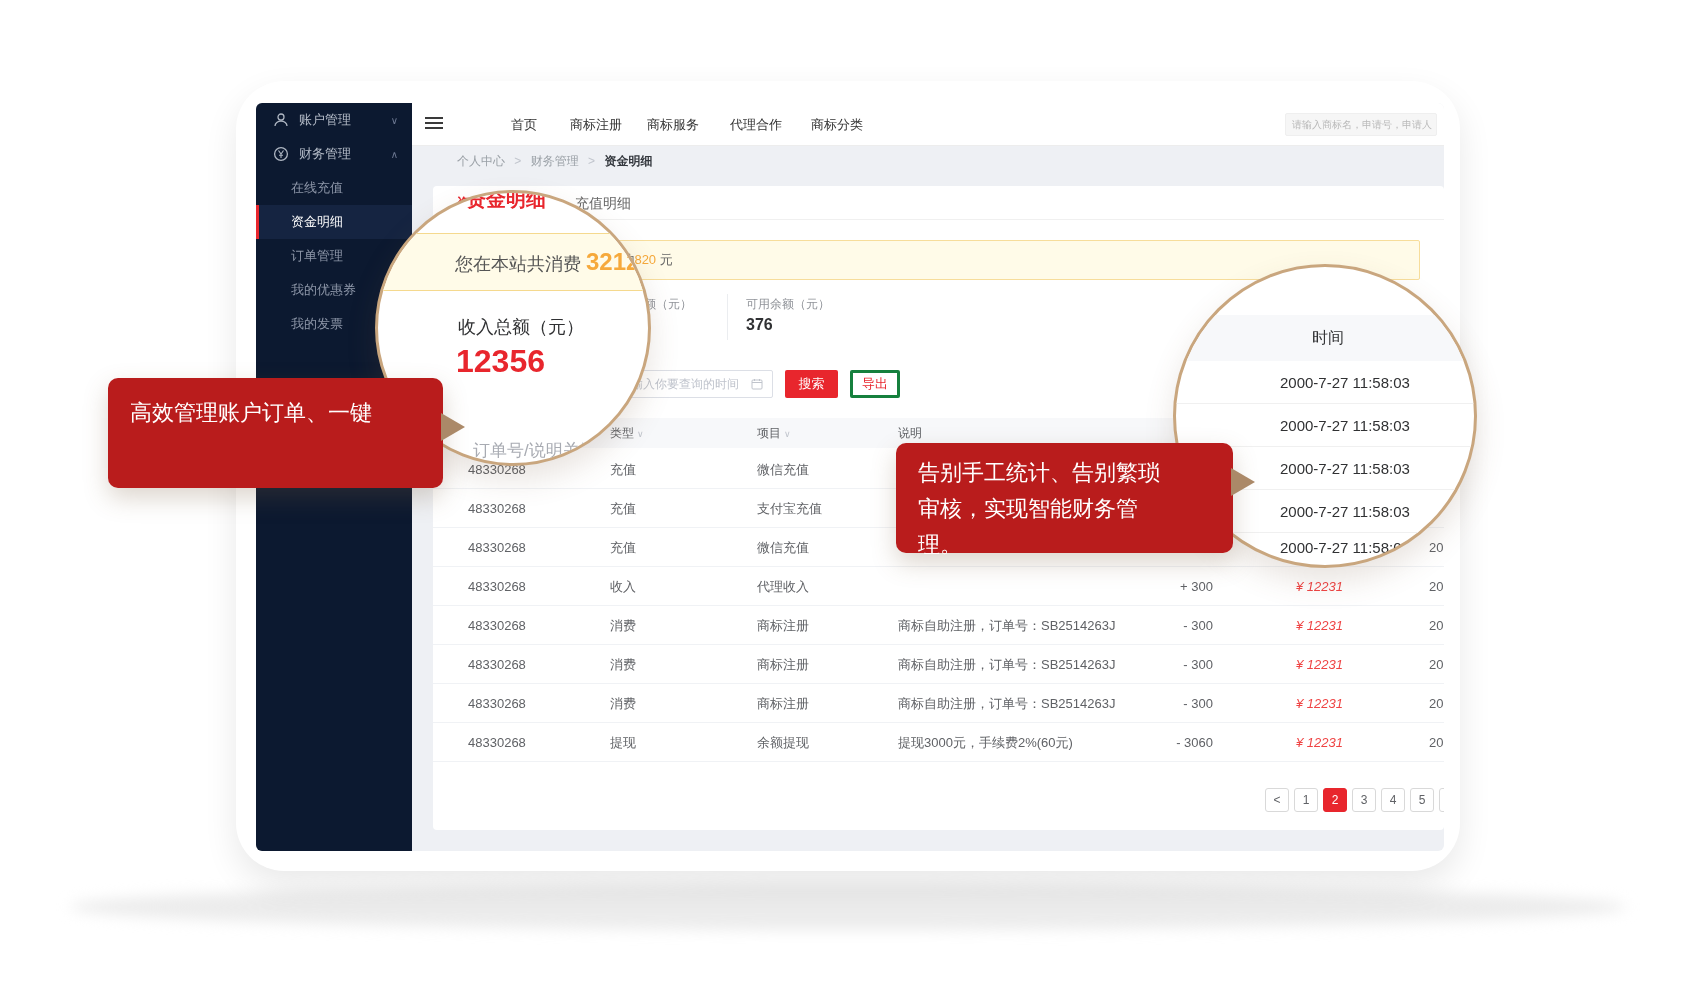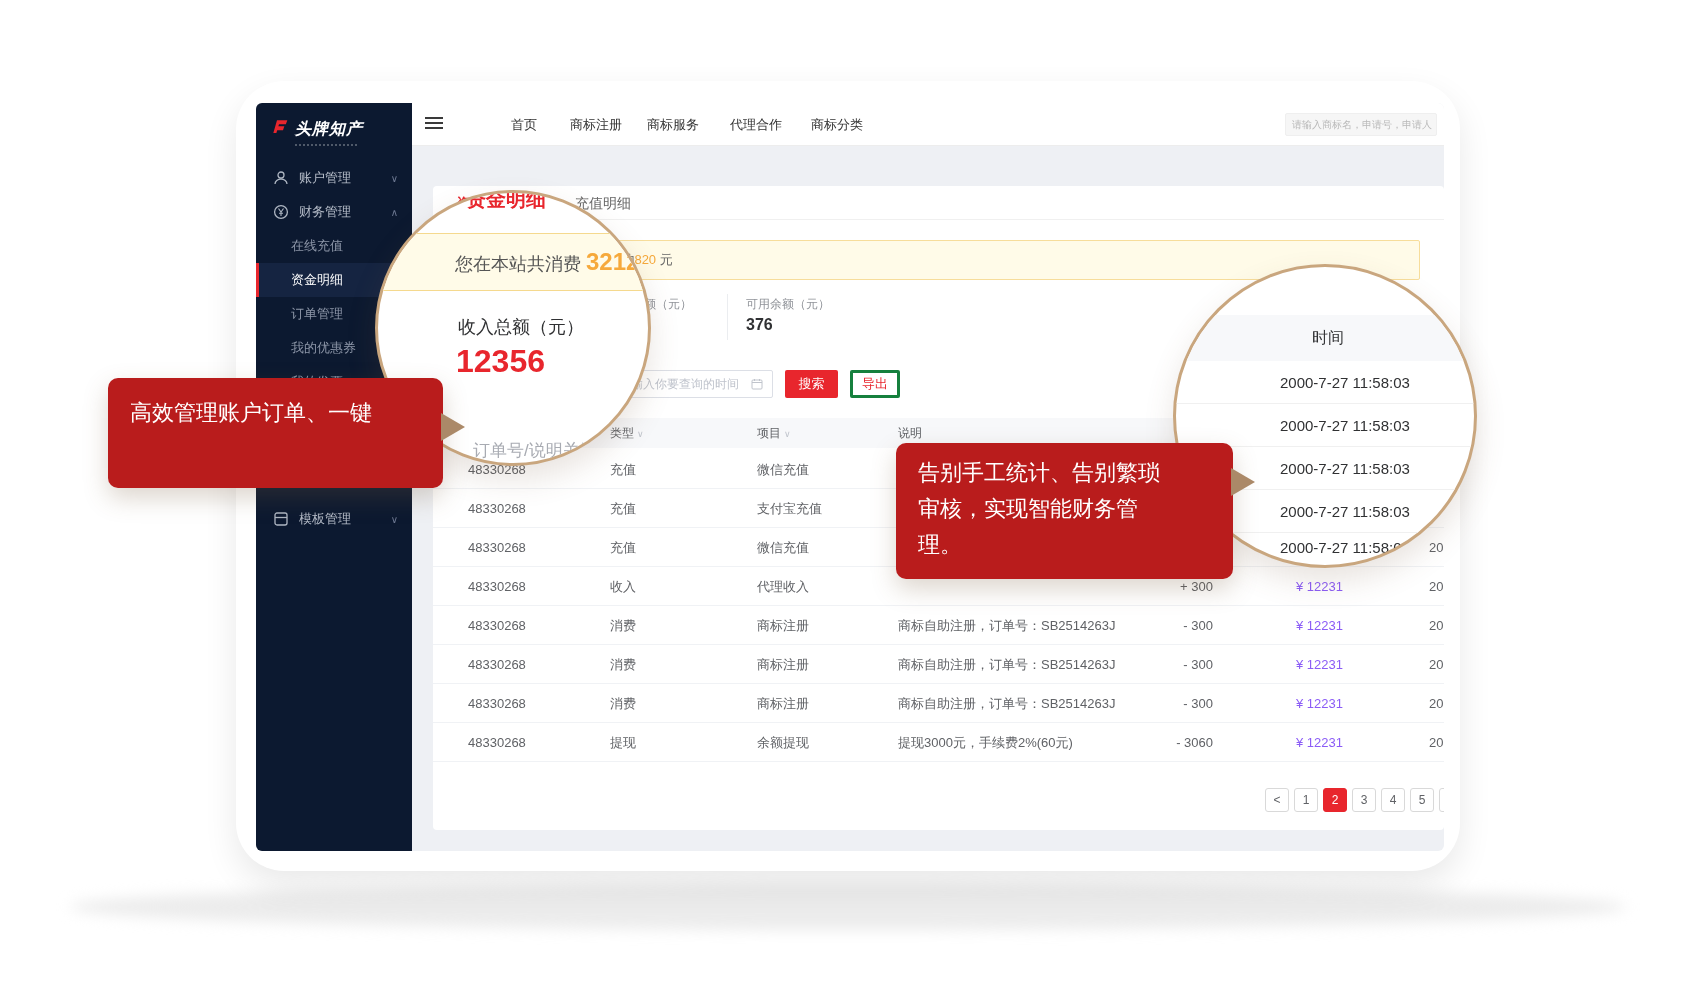--- a/index.html
+++ b/index.html
@@ -81,21 +81,21 @@
   .th { position:absolute; top:0; height:30px; line-height:30px; white-space:nowrap; }
   .caret { color:#c0c4cc; font-size:9px; margin-left:3px; }
   .col-order { left:35px; } .col-type { left:177px; } .col-proj { left:324px; } .col-desc { left:465px; }
   .col-amount { left:690px; width:90px; text-align:right; } .col-balance { left:830px; width:80px; text-align:right; }
   .col-time { left:996px; width:14px; overflow:hidden; }
 
   .rows { position:absolute; left:0; top:264px; width:1011px; }
   .trow { position:relative; height:39px; border-bottom:1px solid #f0f2f5; font-size:13px; color:#606266; }
   .td { position:absolute; top:0; height:39px; line-height:39px; white-space:nowrap; }
   .td.col-desc { width:300px; overflow:hidden; }
-  .td.col-balance { color:#8b5cf6; }
+  .td.col-balance { color:#ef4444;font-style:italic; }
   .td.col-time { color:#606266; }
 
   .pager { position:absolute; left:0; top:602px; width:1011px; height:24px; }
   .pg { position:absolute; top:0; width:24px; height:24px; line-height:22px; text-align:center;
     border:1px solid #d9d9d9; border-radius:3px; background:#fff; color:#606266; font-size:12px; cursor:pointer; }
   .pg.active { background:#e8262d; border-color:#e8262d; color:#fff; }
   .pg-prev { left:832px; } .pg-next { left:1006px; }
 
   
   .circle { position:absolute; border:3px solid #c9a67e; border-radius:50%; background:#fff;
@@ -115,46 +115,37 @@
   .mag-times { position:absolute; left:0; top:94px; width:304px; }
   .mag-trow { height:43px; line-height:43px; padding-left:104px; font-size:15px; color:#303133;
     border-bottom:1px solid #f0f0f0; white-space:nowrap; }
   .mag-partial { position:absolute; left:104px; top:272px; font-size:15px; color:#303133; white-space:nowrap; }
 
   
   .tooltip { position:absolute; background:#b91c1c; border-radius:10px; color:#fff; z-index:40;
     box-shadow:0 10px 24px rgba(120,90,60,.25); }
   .tt-left { left:108px; top:378px; width:335px; height:110px; padding:16px 22px; }
   .tt-left .line { font-size:22px; line-height:38px; }
-  .tt-right { left:896px; top:443px; width:337px; height:136px; padding:12px 22px; }
+  .tt-right { left:896px; top:443px; width:337px; height:110px; padding:12px 22px; }
   .tt-right .line { font-size:22px; line-height:36px; }
   .arrow-r { position:absolute; width:0; height:0; border-top:14px solid transparent;
     border-bottom:14px solid transparent; border-left:24px solid #ab8968; z-index:41; }
   .arr-left { left:441px; top:413px; }
   .arr-right { left:1231px; top:468px; }
 </style>
 </head>
 <body>
 
 <div class="stage">
   <div class="base-shadow"></div>
   <div class="laptop"></div>
 
   <div class="screen">
 
     <div class="sidebar">
-      <div class="logo-row">
-        <svg class="sicon" width="22" height="22" viewBox="0 0 24 24">
-          <path d="M2,21 L7.5,2 L23,2 L20.8,8 L10.5,8 L9.6,11 L18.5,11 L16.5,17 L7.8,17 L6.6,21 Z" fill="#e8262d"></path>
-        </svg>
-        <div>
-          <div class="logo-title">头牌知产</div>
-          <div class="logo-sub"></div>
-        </div>
-      </div>
 
       <div class="side-item">
         <svg class="sicon" viewBox="0 0 16 16">
           <circle cx="8" cy="5" r="3" fill="none" stroke="#aeb6c2" stroke-width="1.3"></circle>
           <path d="M2,14 a6,5 0 0 1 12,0" fill="none" stroke="#aeb6c2" stroke-width="1.3"></path>
         </svg>
         <span class="lbl">账户管理</span>
         <span class="chev">∨</span>
       </div>
 
@@ -202,20 +193,27 @@
           <span></span>
         </div>
       <div class="nav-item nav-0">首页</div>
       <div class="nav-item nav-1">商标注册</div>
       <div class="nav-item nav-2">商标服务</div>
       <div class="nav-item nav-3">代理合作</div>
       <div class="nav-item nav-4">商标分类</div>
       <input class="top-search" placeholder="请输入商标名，申请号，申请人" style="">
     </div>
 
+    <div class="breadcrumb">
+      <span>个人中心</span>
+      <span class="sep">&gt;</span>
+      <span>财务管理</span>
+      <span class="sep">&gt;</span>
+      <span class="cur">资金明细</span>
+    </div>
 
     <div class="card">
       <div class="tabs">
         <span class="tab1">资金明细</span>
         <span class="tab2">充值明细</span>
       </div>
 
       <div class="banner">
         <span>您在本站共消费 </span><span class="num">32124</span><span> 大约</span><span class="num">820</span><span> 元</span>
       </div>

